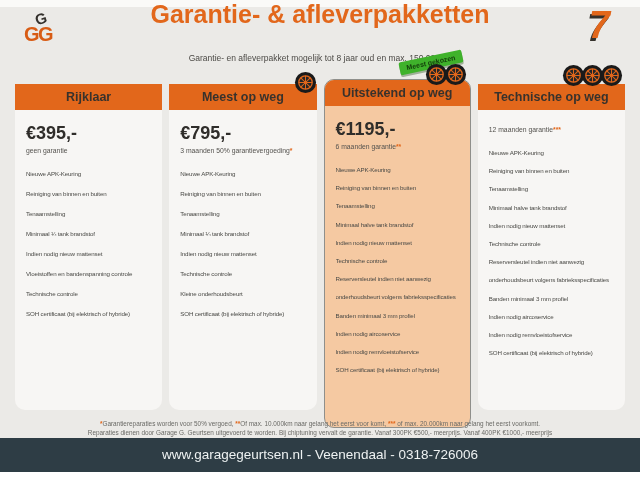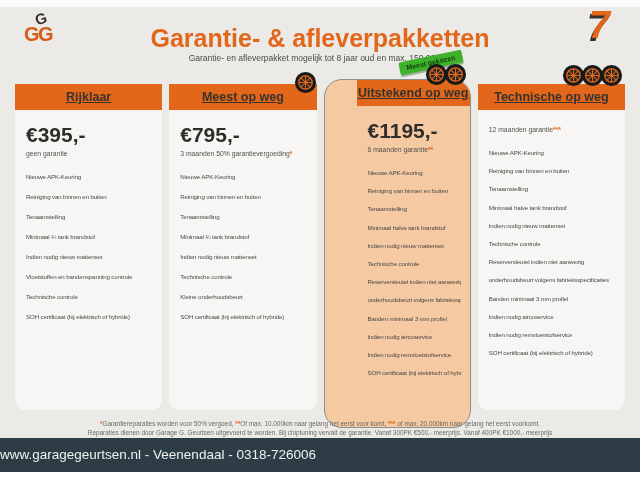--- a/index.html
+++ b/index.html
@@ -5,53 +5,53 @@
   html,body{margin:0;padding:0;}
   body{font-family:"Liberation Sans",sans-serif;}
   .stage{position:relative;width:640px;height:480px;background:#ebeae7;overflow:hidden;}
   .top-strip{position:absolute;top:0;left:0;right:0;height:7px;background:#fafaf8;}
   .bottom-strip{position:absolute;top:472px;left:0;right:0;height:8px;background:#ffffff;}
 
   
   .logo{position:absolute;left:24px;top:12px;width:44px;height:42px;}
   .logo-top{position:absolute;left:11px;top:-2px;font-size:15px;font-weight:900;color:#33302c;transform:rotate(-18deg);display:inline-block;}
   .logo-bottom{position:absolute;left:0;top:11px;font-size:20px;font-weight:900;color:#d85c15;letter-spacing:-1.5px;}
-  .title{position:absolute;top:24px;left:0;right:0;text-align:center;font-size:25px;font-weight:bold;color:#e2671b;margin:0;}
+  .title{position:absolute;top:0;left:0;right:0;text-align:center;font-size:25px;font-weight:bold;color:#e2671b;margin:0;}
   .subtitle{position:absolute;top:53px;left:0;right:0;text-align:center;font-size:8.5px;color:#4c4a46;}
   .corner-seven{position:absolute;right:30px;top:6px;font-size:38px;font-weight:900;font-style:italic;color:#e2671b;text-shadow:-2px 3px 0 #35312c;line-height:1;}
 
   
   .plans{position:absolute;left:15px;right:15px;top:84px;display:flex;gap:7px;align-items:flex-start;}
   .plan{flex:1;position:relative;min-width:0;}
-  .bar{height:26px;line-height:26px;background:#e2671b;text-align:center;font-weight:bold;font-size:12.5px;color:#38322c;text-decoration:underline;}
+  .bar{height:26px;line-height:26px;background:#e2671b;text-align:center;font-weight:bold;font-size:12.5px;color:#38322c;}
   .card{background:#f7f6f4;border-radius:0 0 10px 10px;height:274px;padding:13px 9px 13px 11px;}
-  .price{font-size:21px;font-weight:bold;color:#2f2d2a;}
+  .price{font-size:18px;font-weight:bold;color:#2f2d2a;}
   .note{font-size:6.8px;color:#55534f;margin-top:3px;white-space:nowrap;}
   .mark{color:#e2671b;font-weight:bold;}
   .features{list-style:none;margin:16px 0 0;padding:0;font-size:6.2px;letter-spacing:-0.15px;color:#4a4a46;}
   .features li{height:20px;white-space:nowrap;overflow:hidden;}
   .features.dense li{height:18.2px;}
 
   
   .plan.featured{margin-top:-5px;}
-  .featured .panel{background:#f5c9a2;border:1px solid #8f8f8b;border-radius:18px;overflow:hidden;padding-left:32px;}
+  .featured .panel{background:#f5c9a2;border:1px solid #8f8f8b;border-radius:10px;overflow:hidden;}
   .featured .card{background:transparent;height:295px;border-radius:0;}
 
   
   .wheels{position:absolute;top:-20px;right:2px;display:flex;z-index:3;}
   .wheels.single{top:-13px;right:0;}
   .featured .wheels{top:-16px;right:4px;}
   .wheel{width:23px;height:23px;margin-left:-4px;display:block;}
 
   
   .badge{position:absolute;top:-23px;right:8px;z-index:2;background:#3fb22b;color:#123c0a;font-size:7px;font-weight:bold;padding:3px 7px;transform:rotate(-12deg);border-radius:2px;box-shadow:0 2px 0 rgba(20,70,10,.35);white-space:nowrap;}
 
   
   .footnotes{position:absolute;top:419px;left:50px;right:50px;text-align:center;font-size:6.4px;color:#6a6a66;line-height:9px;}
-  .footer{position:absolute;left:0;right:0;top:438px;height:34px;background:#2e3d45;color:#eef2f2;line-height:34px;font-size:13.5px;}
+  .footer{position:absolute;left:0;right:0;top:438px;height:34px;background:#2e3d45;color:#eef2f2;text-align:center;line-height:34px;font-size:13.5px;}
 </style>
 </head>
 <body>
 
 <div class="stage">
   <div class="top-strip"></div>
 
   <div class="logo">
     <span class="logo-top">G</span>
     <span class="logo-bottom">GG</span>

